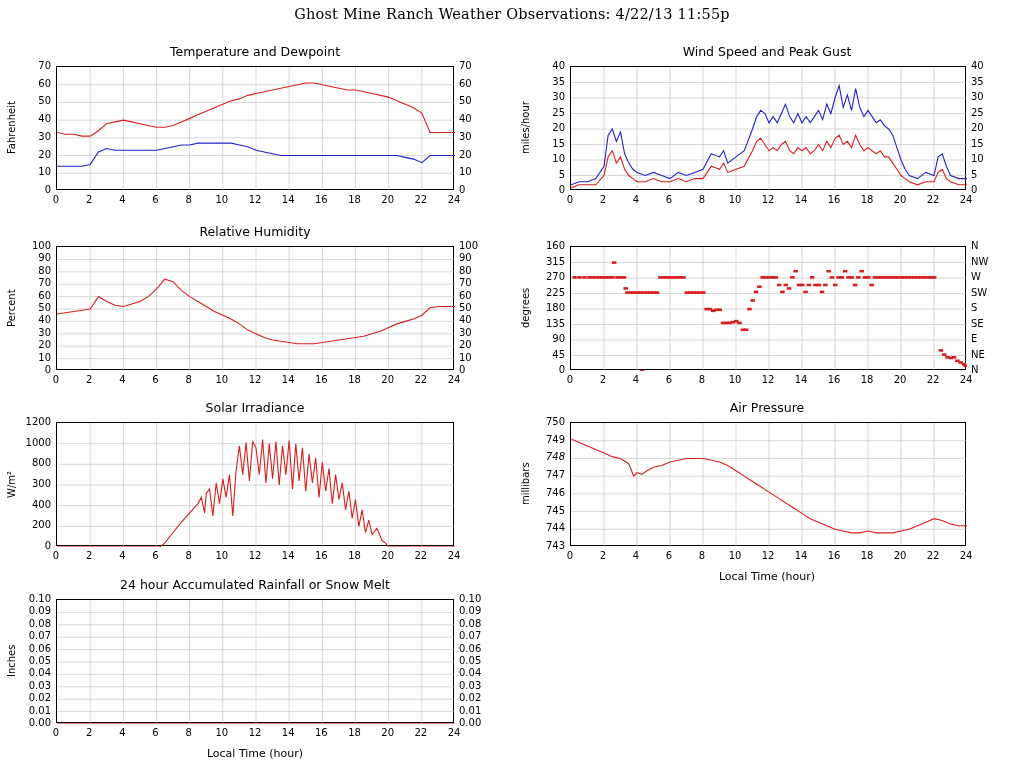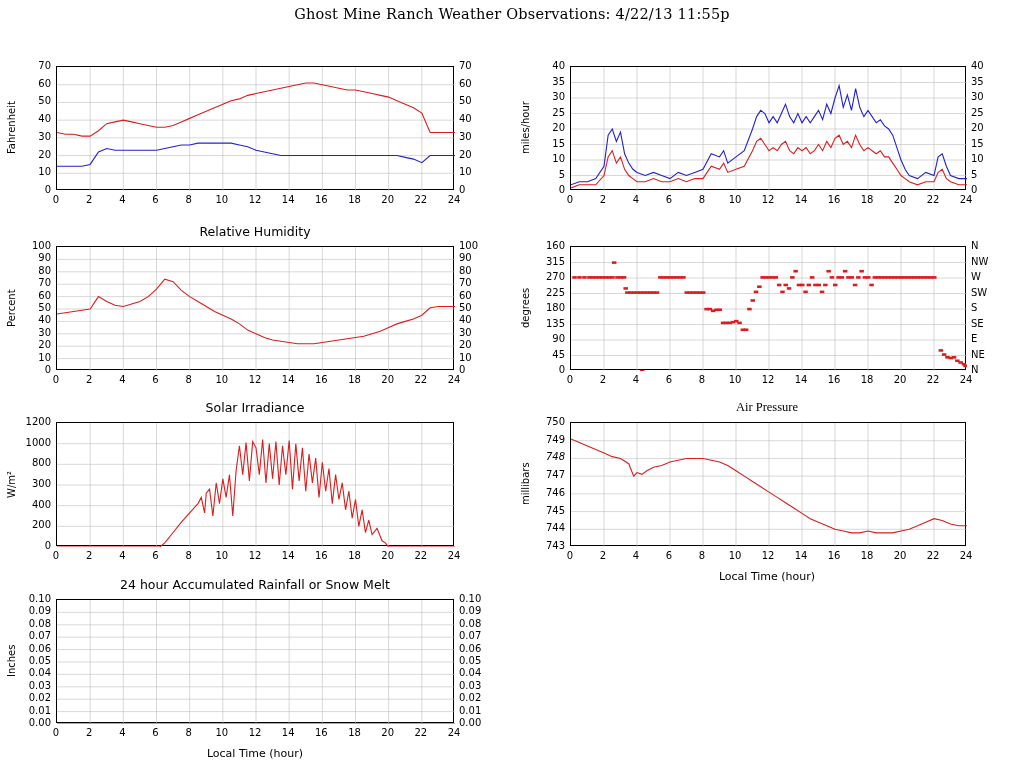--- a/index.html
+++ b/index.html
@@ -33,20 +33,21 @@
   svg{display:block;}
   .gridline{stroke:#bdbdbd;stroke-width:0.6;}
   .dot-red{fill:#d81e1e;}
 </style>
 </head>
 <body>
 
 <div id="page-title">Ghost Mine Ranch Weather Observations: 4/22/13 11:55p</div>
 
 <div class="panel" id="panel-temperature" style="left:0px;top:42px;width:510px;height:170px;">
+    <div class="panel-title" style="top: 2px;">Temperature and Dewpoint</div>
     <div class="ylabel" style="left: 6px; top: 24px; height: 124px;">Fahrenheit</div>
     <div class="plot" style="left: 56px; top: 24px; width: 398px; height: 124px;">
       <svg width="398" height="124" viewBox="0 0 398 124">
         <line class="gridline" x1="33.166666666666664" y1="0" x2="33.166666666666664" y2="124"></line>
         <line class="gridline" x1="66.33333333333333" y1="0" x2="66.33333333333333" y2="124"></line>
         <line class="gridline" x1="99.5" y1="0" x2="99.5" y2="124"></line>
         <line class="gridline" x1="132.66666666666666" y1="0" x2="132.66666666666666" y2="124"></line>
         <line class="gridline" x1="165.83333333333334" y1="0" x2="165.83333333333334" y2="124"></line>
         <line class="gridline" x1="199" y1="0" x2="199" y2="124"></line>
         <line class="gridline" x1="232.16666666666669" y1="0" x2="232.16666666666669" y2="124"></line>
@@ -88,20 +89,21 @@
     <div class="tick-bottom" style="left: 209.833px; width: 24px; top: 153px;">10</div>
     <div class="tick-bottom" style="left: 243px; width: 24px; top: 153px;">12</div>
     <div class="tick-bottom" style="left: 276.167px; width: 24px; top: 153px;">14</div>
     <div class="tick-bottom" style="left: 309.333px; width: 24px; top: 153px;">16</div>
     <div class="tick-bottom" style="left: 342.5px; width: 24px; top: 153px;">18</div>
     <div class="tick-bottom" style="left: 375.667px; width: 24px; top: 153px;">20</div>
     <div class="tick-bottom" style="left: 408.833px; width: 24px; top: 153px;">22</div>
     <div class="tick-bottom" style="left: 442px; width: 24px; top: 153px;">24</div>
   </div>
 <div class="panel" id="panel-wind" style="left:510px;top:42px;width:514px;height:170px;">
+    <div class="panel-title" style="top: 2px;">Wind Speed and Peak Gust</div>
     <div class="ylabel" style="left: 10px; top: 24px; height: 124px;">miles/hour</div>
     <div class="plot" style="left: 60px; top: 24px; width: 396px; height: 124px;">
       <svg width="396" height="124" viewBox="0 0 396 124">
         <line class="gridline" x1="33" y1="0" x2="33" y2="124"></line>
         <line class="gridline" x1="66" y1="0" x2="66" y2="124"></line>
         <line class="gridline" x1="99" y1="0" x2="99" y2="124"></line>
         <line class="gridline" x1="132" y1="0" x2="132" y2="124"></line>
         <line class="gridline" x1="165" y1="0" x2="165" y2="124"></line>
         <line class="gridline" x1="198" y1="0" x2="198" y2="124"></line>
         <line class="gridline" x1="231.00000000000003" y1="0" x2="231.00000000000003" y2="124"></line>
@@ -431,21 +433,21 @@
     <div class="tick-bottom" style="left: 209.833px; width: 24px; top: 153px;">10</div>
     <div class="tick-bottom" style="left: 243px; width: 24px; top: 153px;">12</div>
     <div class="tick-bottom" style="left: 276.167px; width: 24px; top: 153px;">14</div>
     <div class="tick-bottom" style="left: 309.333px; width: 24px; top: 153px;">16</div>
     <div class="tick-bottom" style="left: 342.5px; width: 24px; top: 153px;">18</div>
     <div class="tick-bottom" style="left: 375.667px; width: 24px; top: 153px;">20</div>
     <div class="tick-bottom" style="left: 408.833px; width: 24px; top: 153px;">22</div>
     <div class="tick-bottom" style="left: 442px; width: 24px; top: 153px;">24</div>
   </div>
 <div class="panel" id="panel-pressure" style="left:510px;top:398px;width:514px;height:190px;">
-    <div class="panel-title" style="top: 2px; font-family: Liberation Serif, serif;">Air Pressure</div>
+    <div class="panel-title" style="top: 2px;">Air Pressure</div>
     <div class="ylabel" style="left: 10px; top: 24px; height: 124px;">millibars</div>
     <div class="plot" style="left: 60px; top: 24px; width: 396px; height: 124px;">
       <svg width="396" height="124" viewBox="0 0 396 124">
         <line class="gridline" x1="33" y1="0" x2="33" y2="124"></line>
         <line class="gridline" x1="66" y1="0" x2="66" y2="124"></line>
         <line class="gridline" x1="99" y1="0" x2="99" y2="124"></line>
         <line class="gridline" x1="132" y1="0" x2="132" y2="124"></line>
         <line class="gridline" x1="165" y1="0" x2="165" y2="124"></line>
         <line class="gridline" x1="198" y1="0" x2="198" y2="124"></line>
         <line class="gridline" x1="231.00000000000003" y1="0" x2="231.00000000000003" y2="124"></line>

